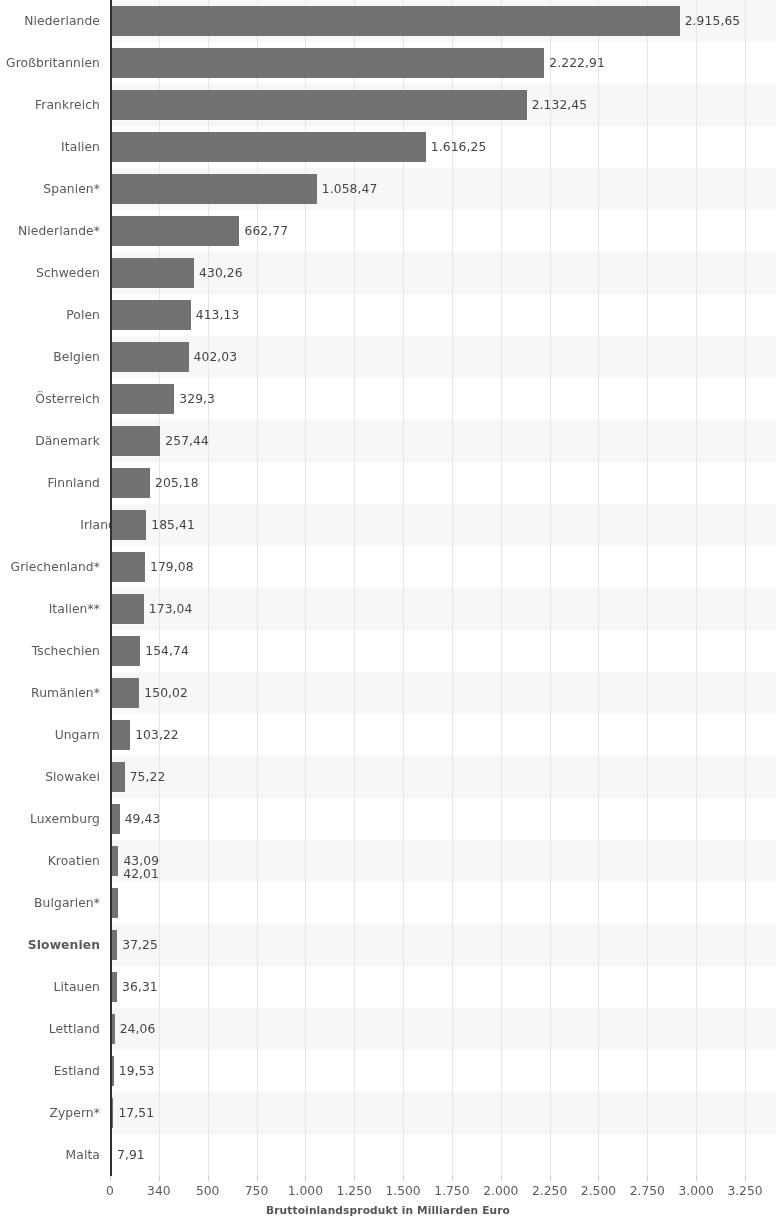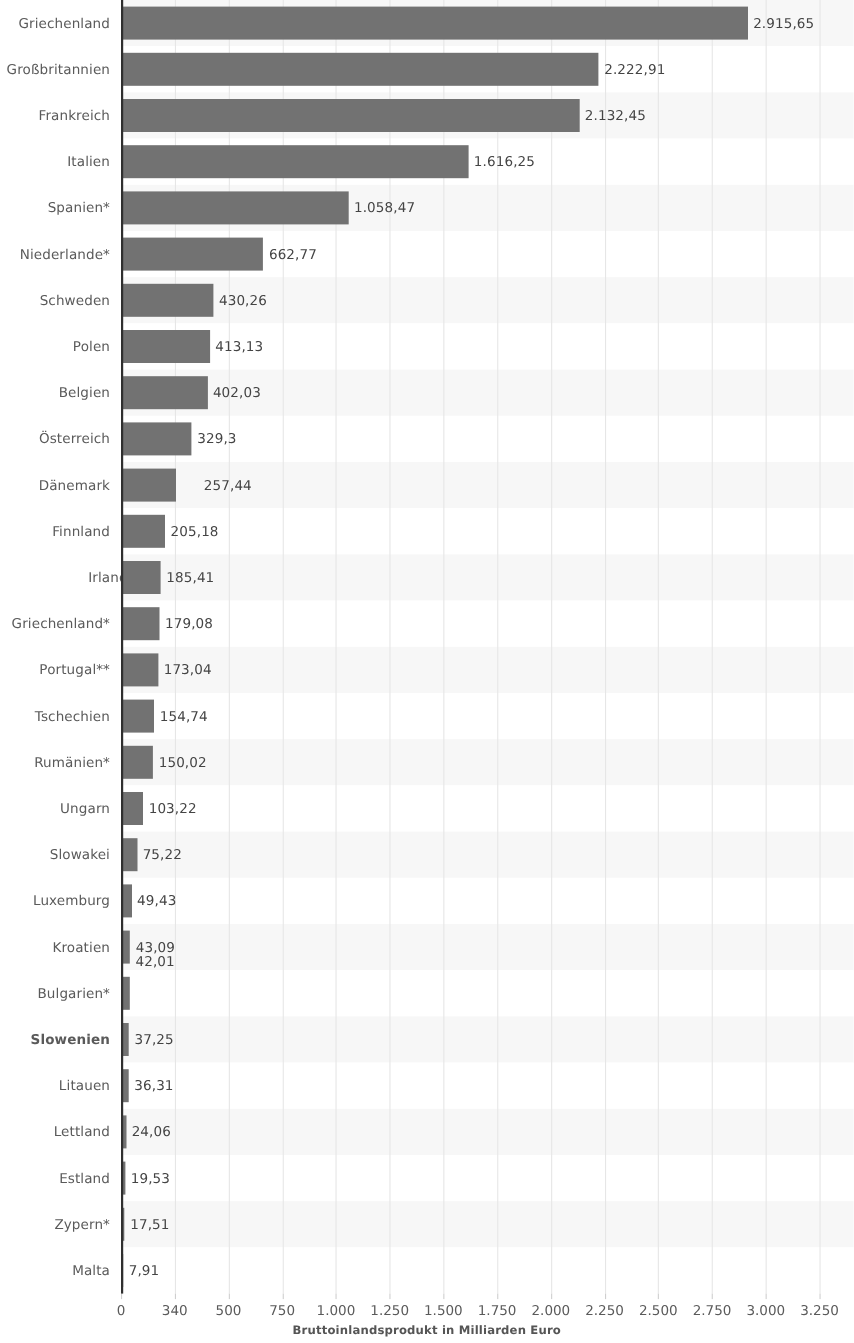--- a/index.html
+++ b/index.html
@@ -196,21 +196,21 @@
         <div class="bar-value" style="left: 134.495px; top: 210px;">662,77</div>
         <div class="bar" title="Schweden: 430,26" style="left: 0px; top: 258px; width: 84.0662px; height: 30px; background: rgb(114, 114, 114);"></div>
         <div class="bar-value" style="left: 89.0662px; top: 252px;">430,26</div>
         <div class="bar" title="Polen: 413,13" style="left: 0px; top: 300px; width: 80.7192px; height: 30px; background: rgb(114, 114, 114);"></div>
         <div class="bar-value" style="left: 85.7192px; top: 294px;">413,13</div>
         <div class="bar" title="Belgien: 402,03" style="left: 0px; top: 342px; width: 78.5505px; height: 30px; background: rgb(114, 114, 114);"></div>
         <div class="bar-value" style="left: 83.5505px; top: 336px;">402,03</div>
         <div class="bar" title="Österreich: 329,3" style="left: 0px; top: 384px; width: 64.3402px; height: 30px; background: rgb(114, 114, 114);"></div>
         <div class="bar-value" style="left: 69.3402px; top: 378px;">329,3</div>
         <div class="bar" title="Dänemark: 257,44" style="left: 0px; top: 426px; width: 50.2998px; height: 30px; background: rgb(114, 114, 114);"></div>
-        <div class="bar-value" style="left: 55.2998px; top: 420px; margin-left: 20px;">257,44</div>
+        <div class="bar-value" style="left: 55.2998px; top: 420px;">257,44</div>
         <div class="bar" title="Finnland: 205,18" style="left: 0px; top: 468px; width: 40.089px; height: 30px; background: rgb(114, 114, 114);"></div>
         <div class="bar-value" style="left: 45.089px; top: 462px;">205,18</div>
         <div class="bar" title="Irland: 185,41" style="left: 0px; top: 510px; width: 36.2263px; height: 30px; background: rgb(114, 114, 114);"></div>
         <div class="bar-value" style="left: 41.2263px; top: 504px;">185,41</div>
         <div class="bar" title="Griechenland*: 179,08" style="left: 0px; top: 552px; width: 34.9895px; height: 30px; background: rgb(114, 114, 114);"></div>
         <div class="bar-value" style="left: 39.9895px; top: 546px;">179,08</div>
         <div class="bar" title="Portugal**: 173,04" style="left: 0px; top: 594px; width: 33.8094px; height: 30px; background: rgb(114, 114, 114);"></div>
         <div class="bar-value" style="left: 38.8094px; top: 588px;">173,04</div>
         <div class="bar" title="Tschechien: 154,74" style="left: 0px; top: 636px; width: 30.2338px; height: 30px; background: rgb(114, 114, 114);"></div>
         <div class="bar-value" style="left: 35.2338px; top: 630px;">154,74</div>
@@ -237,35 +237,35 @@
         <div class="bar" title="Zypern*: 17,51" style="left: 0px; top: 1098px; width: 3.42118px; height: 30px; background: rgb(114, 114, 114);"></div>
         <div class="bar-value" style="left: 8.42118px; top: 1092px;">17,51</div>
         <div class="bar" title="Malta: 7,91" style="left: 0px; top: 1140px; width: 2px; height: 30px; background: rgb(114, 114, 114);"></div>
         <div class="bar-value" style="left: 7px; top: 1134px;">7,91</div>
       </div>
   </div>
 
   <div id="axis-line"></div>
 
   <div id="labels-layer">
-      <div class="cat-label" style="top: 0px;">Griechenland</div>
+      <div class="cat-label" style="top: 0px;">Niederlande</div>
       <div class="cat-label" style="top: 42px;">Großbritannien</div>
       <div class="cat-label" style="top: 84px;">Frankreich</div>
       <div class="cat-label" style="top: 126px;">Italien</div>
       <div class="cat-label" style="top: 168px;">Spanien*</div>
       <div class="cat-label" style="top: 210px;">Niederlande*</div>
       <div class="cat-label" style="top: 252px;">Schweden</div>
       <div class="cat-label" style="top: 294px;">Polen</div>
       <div class="cat-label" style="top: 336px;">Belgien</div>
       <div class="cat-label" style="top: 378px;">Österreich</div>
       <div class="cat-label" style="top: 420px;">Dänemark</div>
       <div class="cat-label" style="top: 462px;">Finnland</div>
       <div class="cat-label" style="top: 504px; padding-left: 16px;">Irland</div>
       <div class="cat-label" style="top: 546px;">Griechenland*</div>
-      <div class="cat-label" style="top: 588px;">Portugal**</div>
+      <div class="cat-label" style="top: 588px;">Italien**</div>
       <div class="cat-label" style="top: 630px;">Tschechien</div>
       <div class="cat-label" style="top: 672px;">Rumänien*</div>
       <div class="cat-label" style="top: 714px;">Ungarn</div>
       <div class="cat-label" style="top: 756px;">Slowakei</div>
       <div class="cat-label" style="top: 798px;">Luxemburg</div>
       <div class="cat-label" style="top: 840px;">Kroatien</div>
       <div class="cat-label" style="top: 882px;">Bulgarien*</div>
       <div class="cat-label" style="top: 924px; font-weight: bold;">Slowenien</div>
       <div class="cat-label" style="top: 966px;">Litauen</div>
       <div class="cat-label" style="top: 1008px;">Lettland</div>

